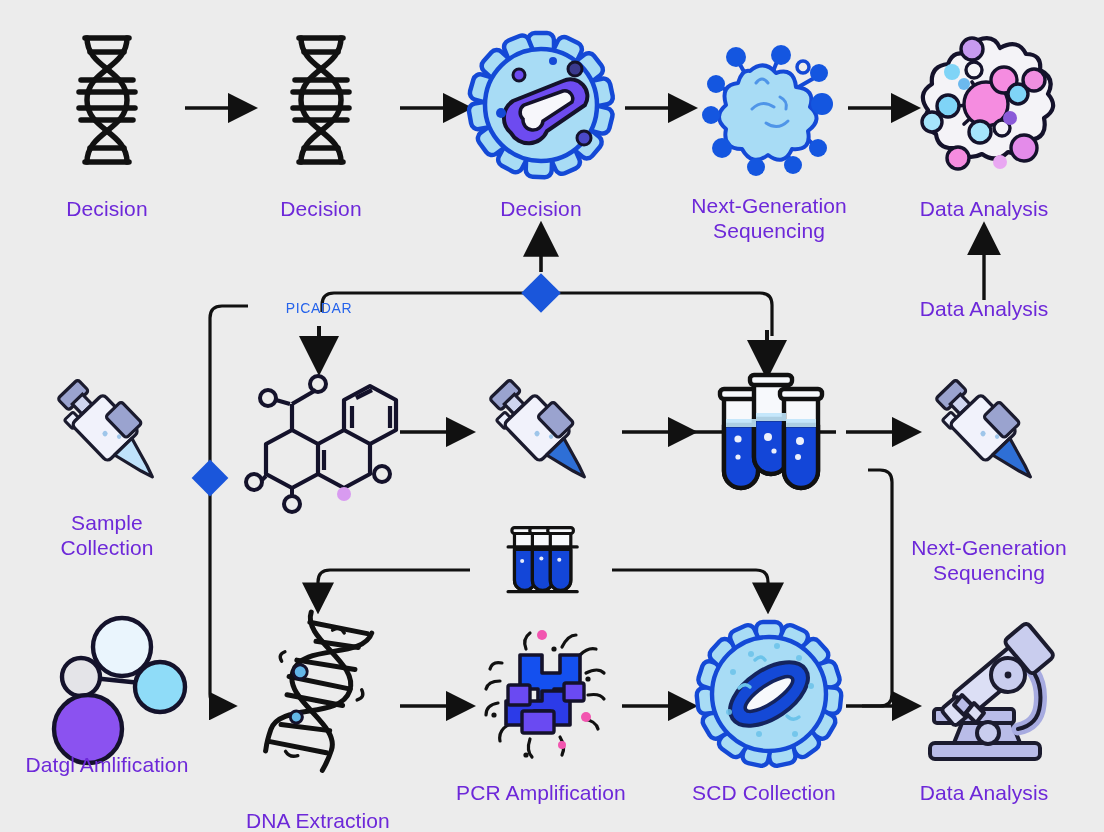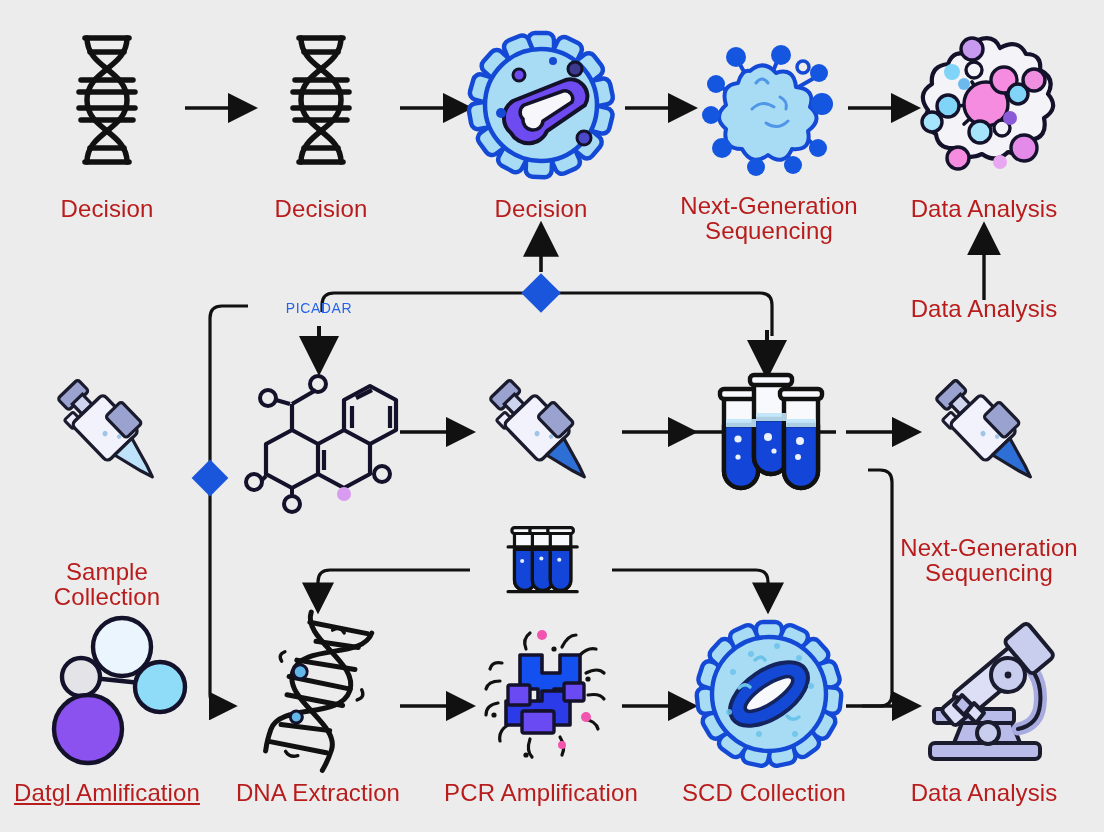--- a/index.html
+++ b/index.html
@@ -9,22 +9,22 @@
     font-family:"Liberation Sans", sans-serif;
     overflow:hidden;
     position:relative;
   }
   #stage{position:absolute;left:0;top:0;width:1104px;height:832px;}
   .node{position:absolute;}
   .icon-box{position:absolute;display:flex;align-items:center;justify-content:center;}
   .label{
     position:absolute;
     text-align:center;
-    color:#b91c1c;
-    font-size:24px;
+    color:#6d28d9;
+    font-size:21px;
     line-height:25px;
     letter-spacing:.1px;
     white-space:pre-line;
   }
   .label.accent{color:#2563eb;font-size:14px;letter-spacing:.6px;}
   svg{display:block;overflow:visible;}
   #wires{position:absolute;left:0;top:0;width:1104px;height:832px;pointer-events:none;}
 </style>
 </head>
 <body>
@@ -256,21 +256,21 @@
         <rect x="61" y="16" width="14" height="14" fill="#cfd5ef" stroke="#1b1b2e" stroke-width="3.2"></rect>
         <rect x="44" y="22" width="12" height="12" rx="2" fill="#eceffb" stroke="#1b1b2e" stroke-width="3"></rect>
         <rect x="46" y="30" width="44" height="52" rx="5" fill="#f1f2fb" stroke="#1b1b2e" stroke-width="3.4"></rect>
         <rect x="76" y="48" width="22" height="30" rx="3" fill="#9aa3cf" stroke="#1b1b2e" stroke-width="3.2"></rect>
         <path d="M56,82 L80,82 L72,112 L68,124 L64,112 z" fill="#bfe2fb" stroke="#1b1b2e" stroke-width="3.2" stroke-linejoin="round"></path>
         <circle cx="64" cy="60" r="2.6" fill="#9fc6ea"></circle>
           <circle cx="72" cy="72" r="2.2" fill="#9fc6ea"></circle>
       </g>
     </svg>
   </div>
-  <div class="label" style="left:7px;top:559px;width:200px;">Sample
+  <div class="label" style="left:7px;top:510px;width:200px;">Sample
 Collection</div>
 
   <div class="icon-box" style="left:232px;top:366px;width:174px;height:140px;">
     <svg width="174" height="140" viewBox="0 0 174 140">
       <g fill="none" stroke="#14122b" stroke-width="4.2" stroke-linejoin="round">
         <path d="M60,64 L34,78 L34,108 L60,122 L86,108 L86,78 z"></path>
         <path d="M86,78 L112,64 L138,78 L138,108 L112,122 L86,108"></path>
         <path d="M112,64 L112,34 L138,20 L164,34 L164,64 L138,78"></path>
         <path d="M120,40 L120,62"></path>
           <path d="M158,40 L158,62"></path>
@@ -389,21 +389,21 @@
         <line x1="30" y1="70" x2="38" y2="96"></line>
       </g>
       <g stroke="#14122b" stroke-width="4.4">
         <circle cx="74" cy="28" r="29" fill="#eaf5fd"></circle>
         <circle cx="112" cy="68" r="25" fill="#8fdcf8"></circle>
         <circle cx="33" cy="58" r="19" fill="#e4e4e8"></circle>
         <circle cx="40" cy="110" r="34" fill="#8b52f0"></circle>
       </g>
     </svg>
   </div>
-  <div class="label" style="left:2px;top:780px;width:210px;text-decoration:underline;">Datgl Amlification</div>
+  <div class="label" style="left:2px;top:752px;width:210px;">Datgl Amlification</div>
 
   <div class="icon-box" style="left:254px;top:612px;width:130px;height:158px;">
     <svg width="130" height="156" viewBox="0 0 130 156">
       <g transform="rotate(19 65 78)">
         <g fill="none" stroke="#111" stroke-width="5" stroke-linecap="round">
           <path d="M32,6 C32,34 94,38 94,68 C94,98 32,102 32,130 C32,146 34,150 34,152"></path>
           <path d="M96,6 C96,34 34,38 34,68 C34,98 96,102 96,130 C96,146 94,150 94,152"></path>
           <line x1="34" y1="16" x2="92" y2="8"></line>
           <line x1="46" y1="32" x2="88" y2="24"></line>
           <line x1="34" y1="56" x2="92" y2="46"></line>
@@ -417,21 +417,21 @@
             <path d="M104,74 q7,-5 1,-11"></path>
           <path d="M58,16 q6,-7 12,-1"></path>
             <path d="M66,146 q-7,5 -13,0"></path>
         </g>
         <circle cx="41" cy="66" r="7" fill="#63b6e8" stroke="#14122b" stroke-width="3"></circle>
         <circle cx="52" cy="110" r="6" fill="#63b6e8" stroke="#14122b" stroke-width="3"></circle>
         <circle cx="66" cy="88" r="2" fill="#111"></circle>
       </g>
     </svg>
   </div>
-  <div class="label" style="left:218px;top:780px;width:200px;">DNA Extraction</div>
+  <div class="label" style="left:218px;top:808px;width:200px;">DNA Extraction</div>
 
   <div class="icon-box" style="left:468px;top:622px;width:152px;height:146px;">
     <svg width="152" height="144" viewBox="0 0 152 144">
       <g fill="none" stroke="#111" stroke-width="3.2" stroke-linecap="round">
         <path d="M58,26 q-4,-10 4,-16"></path>
           <path d="M94,24 q6,-12 14,-12"></path>
         <path d="M34,40 q-10,-2 -12,6"></path>
           <path d="M32,58 q-12,0 -14,8"></path>
         <path d="M30,80 q-12,2 -12,12"></path>
           <path d="M40,102 q-10,6 -8,16"></path>

